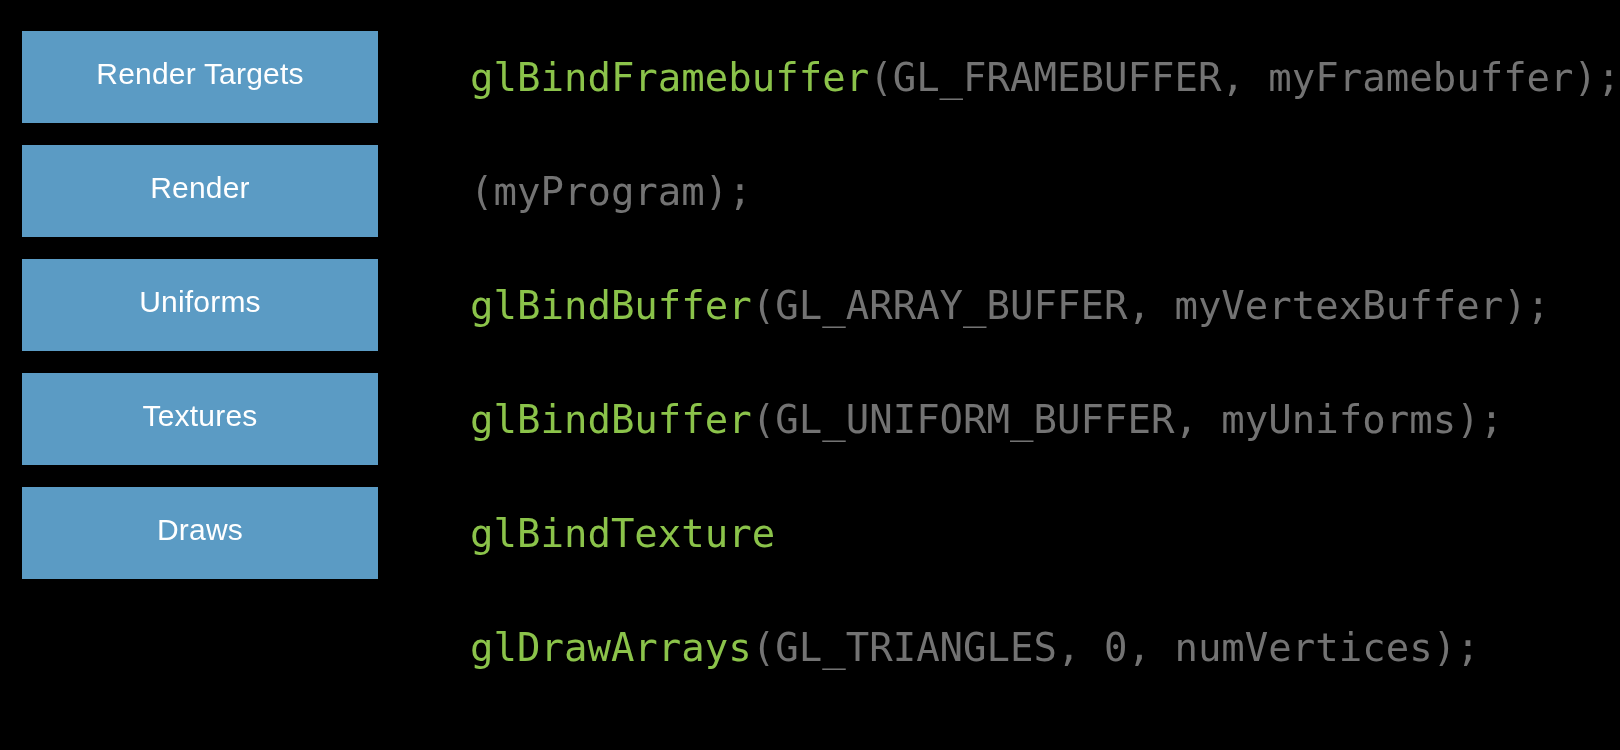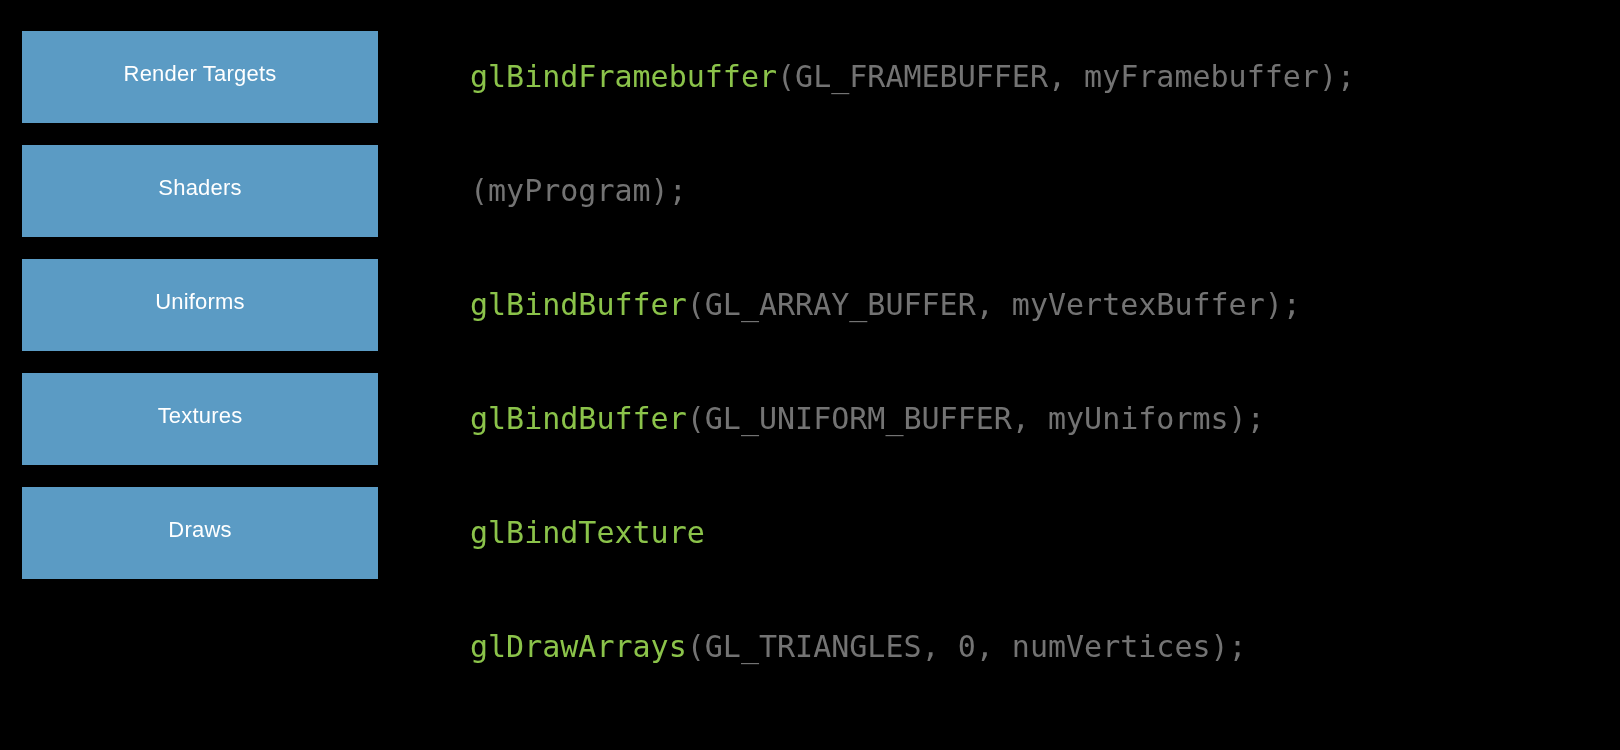--- a/index.html
+++ b/index.html
@@ -39,21 +39,21 @@
     display: flex;
     align-items: center;
     justify-content: center;
     box-sizing: border-box;
     padding-bottom: 6px;
   }
 
   .stage-label {
     color: #ffffff;
     font-family: "Liberation Sans", sans-serif;
-    font-size: 22px;
+    font-size: 30px;
     font-weight: 400;
     letter-spacing: 0.2px;
     line-height: 1;
     white-space: nowrap;
     text-align: center;
   }
 
   
   #code-list {
     position: absolute;
@@ -61,21 +61,21 @@
     top: 31px;
     width: 1150px;
   }
 
   .code-line {
     height: 92px;
     margin-bottom: 22px;
     display: flex;
     align-items: center;
     font-family: "DejaVu Sans Mono", "Liberation Mono", monospace;
-    font-size: 30px;
+    font-size: 39px;
     line-height: 1;
     white-space: pre;
     letter-spacing: 0px;
     text-align: center;
   }
 
   .code-fn {
     color: #8bc34a;
   }
 
@@ -88,21 +88,21 @@
 
 <div id="slide">
 
   <div id="stage-list">
 
     <div class="stage-box">
       <span class="stage-label">Render Targets</span>
     </div>
 
     <div class="stage-box">
-      <span class="stage-label">Shaders</span>
+      <span class="stage-label">Render</span>
     </div>
 
 
     <div class="stage-box">
       <span class="stage-label">Uniforms</span>
     </div>
 
     <div class="stage-box">
       <span class="stage-label">Textures</span>
     </div>

